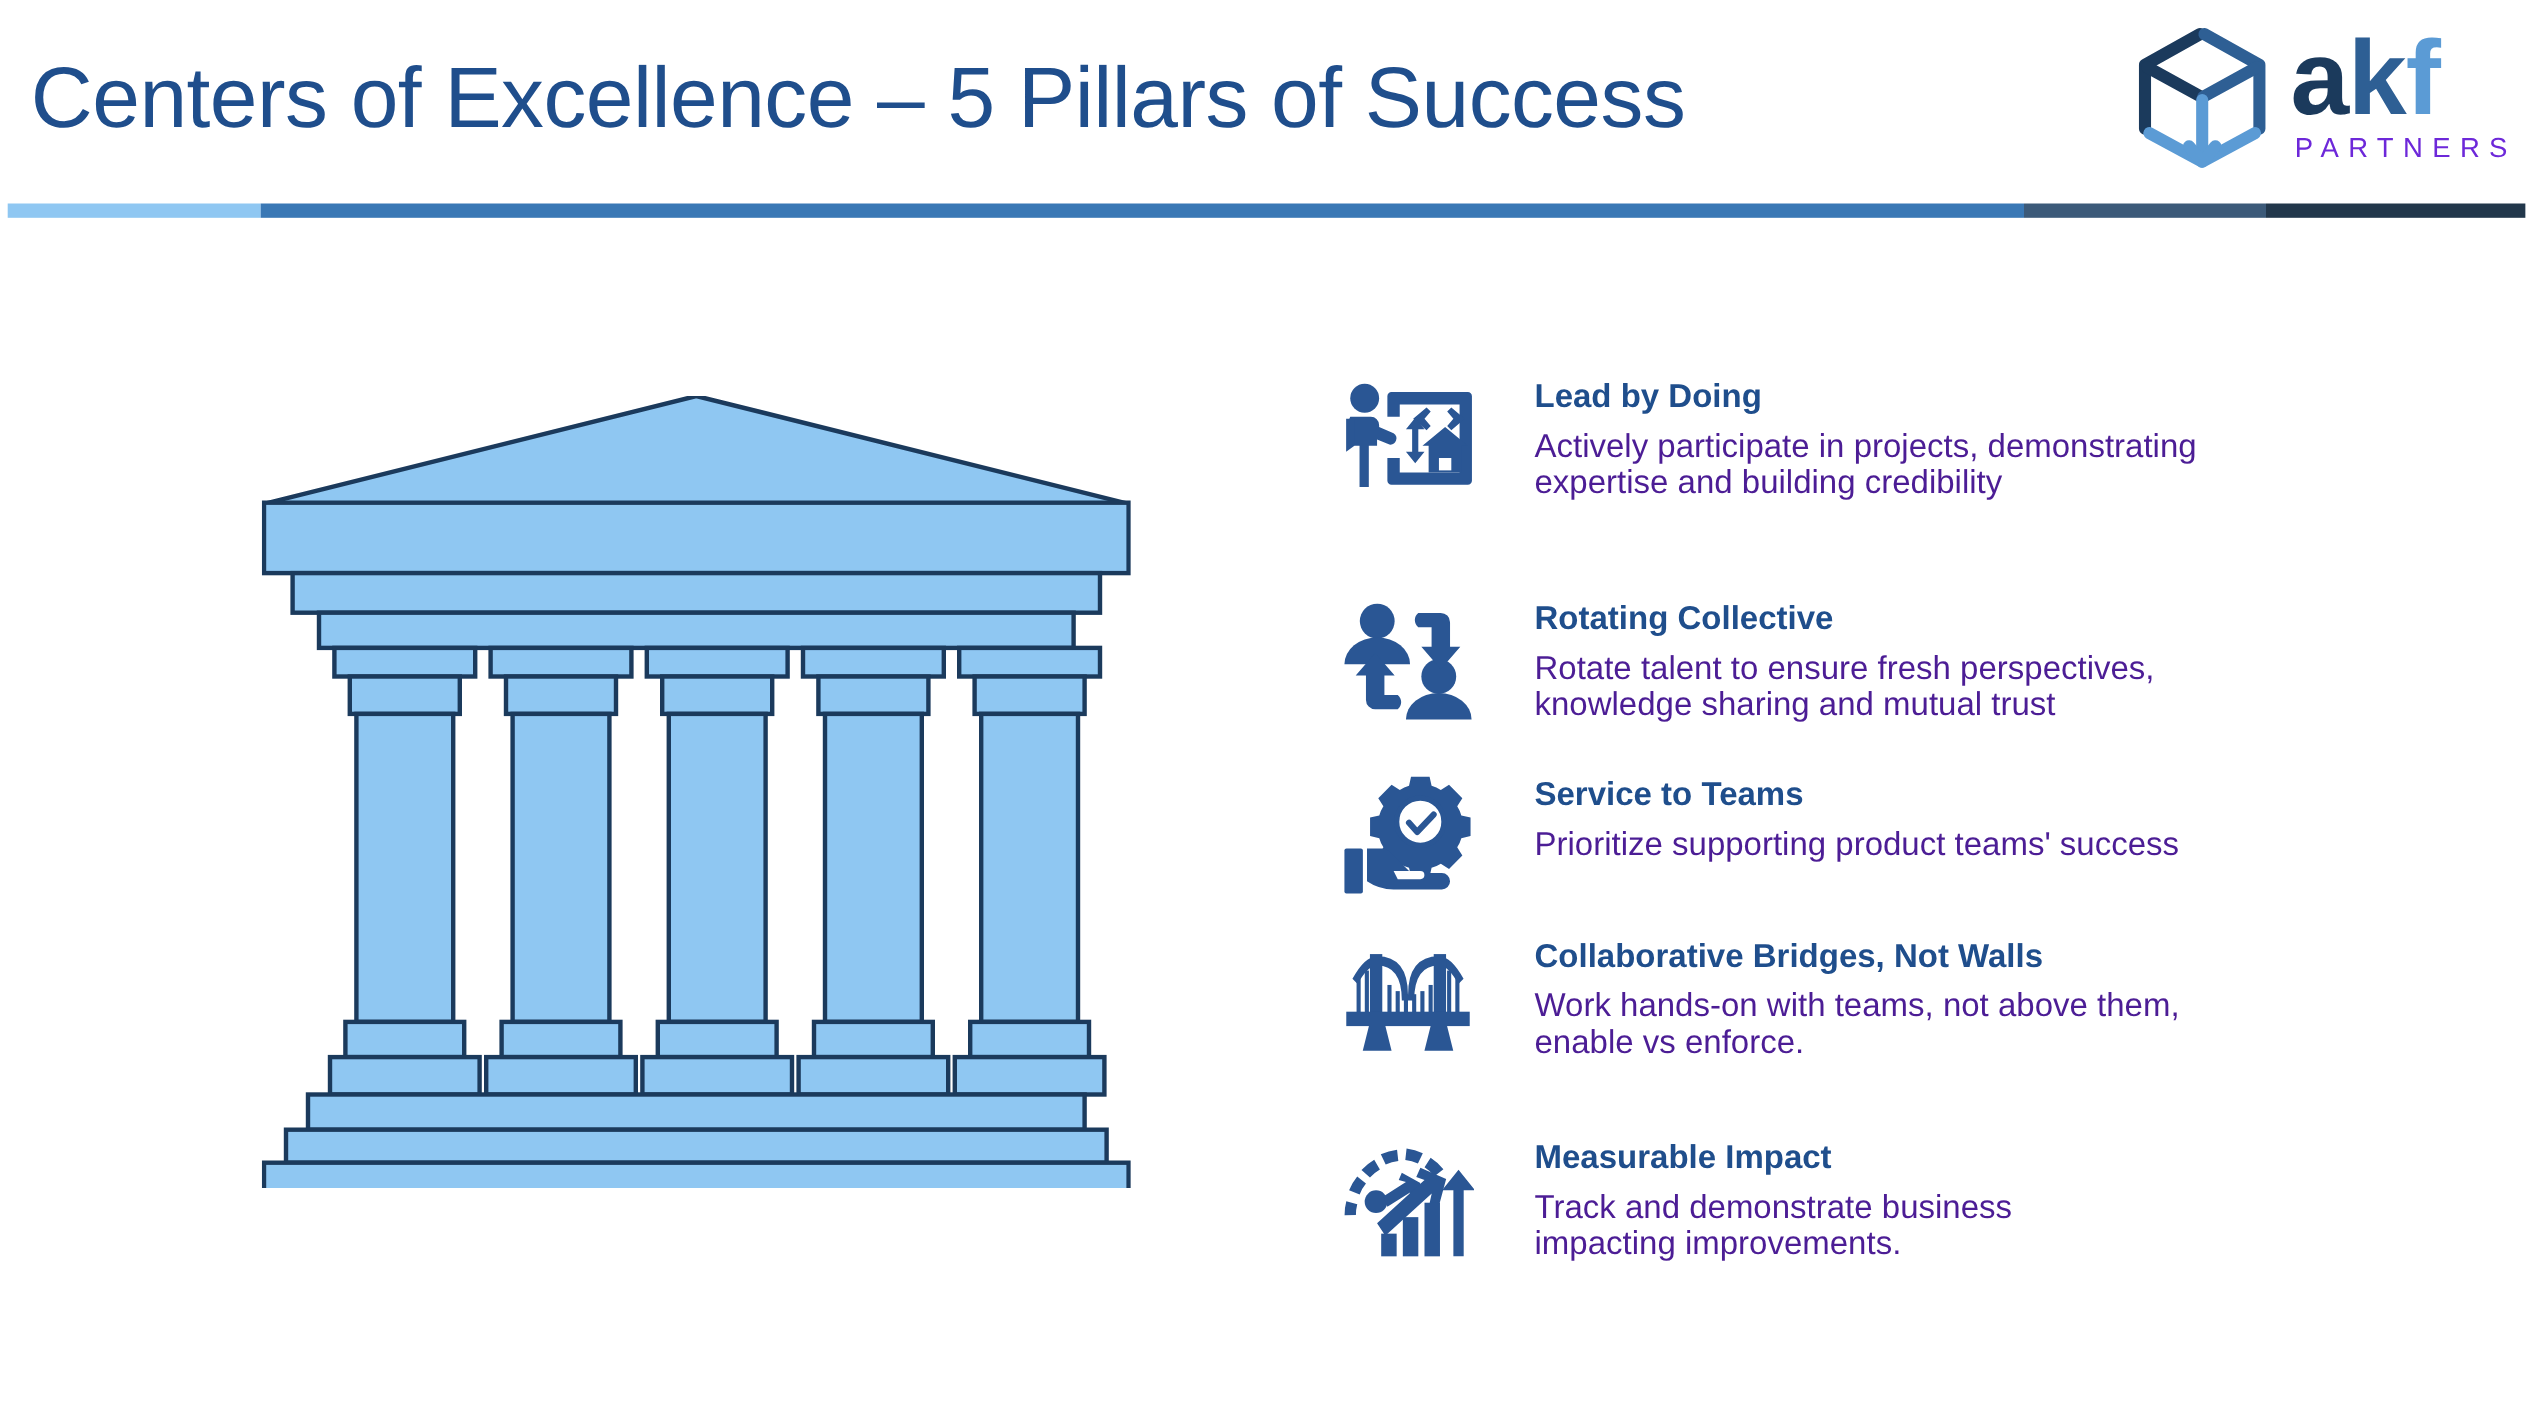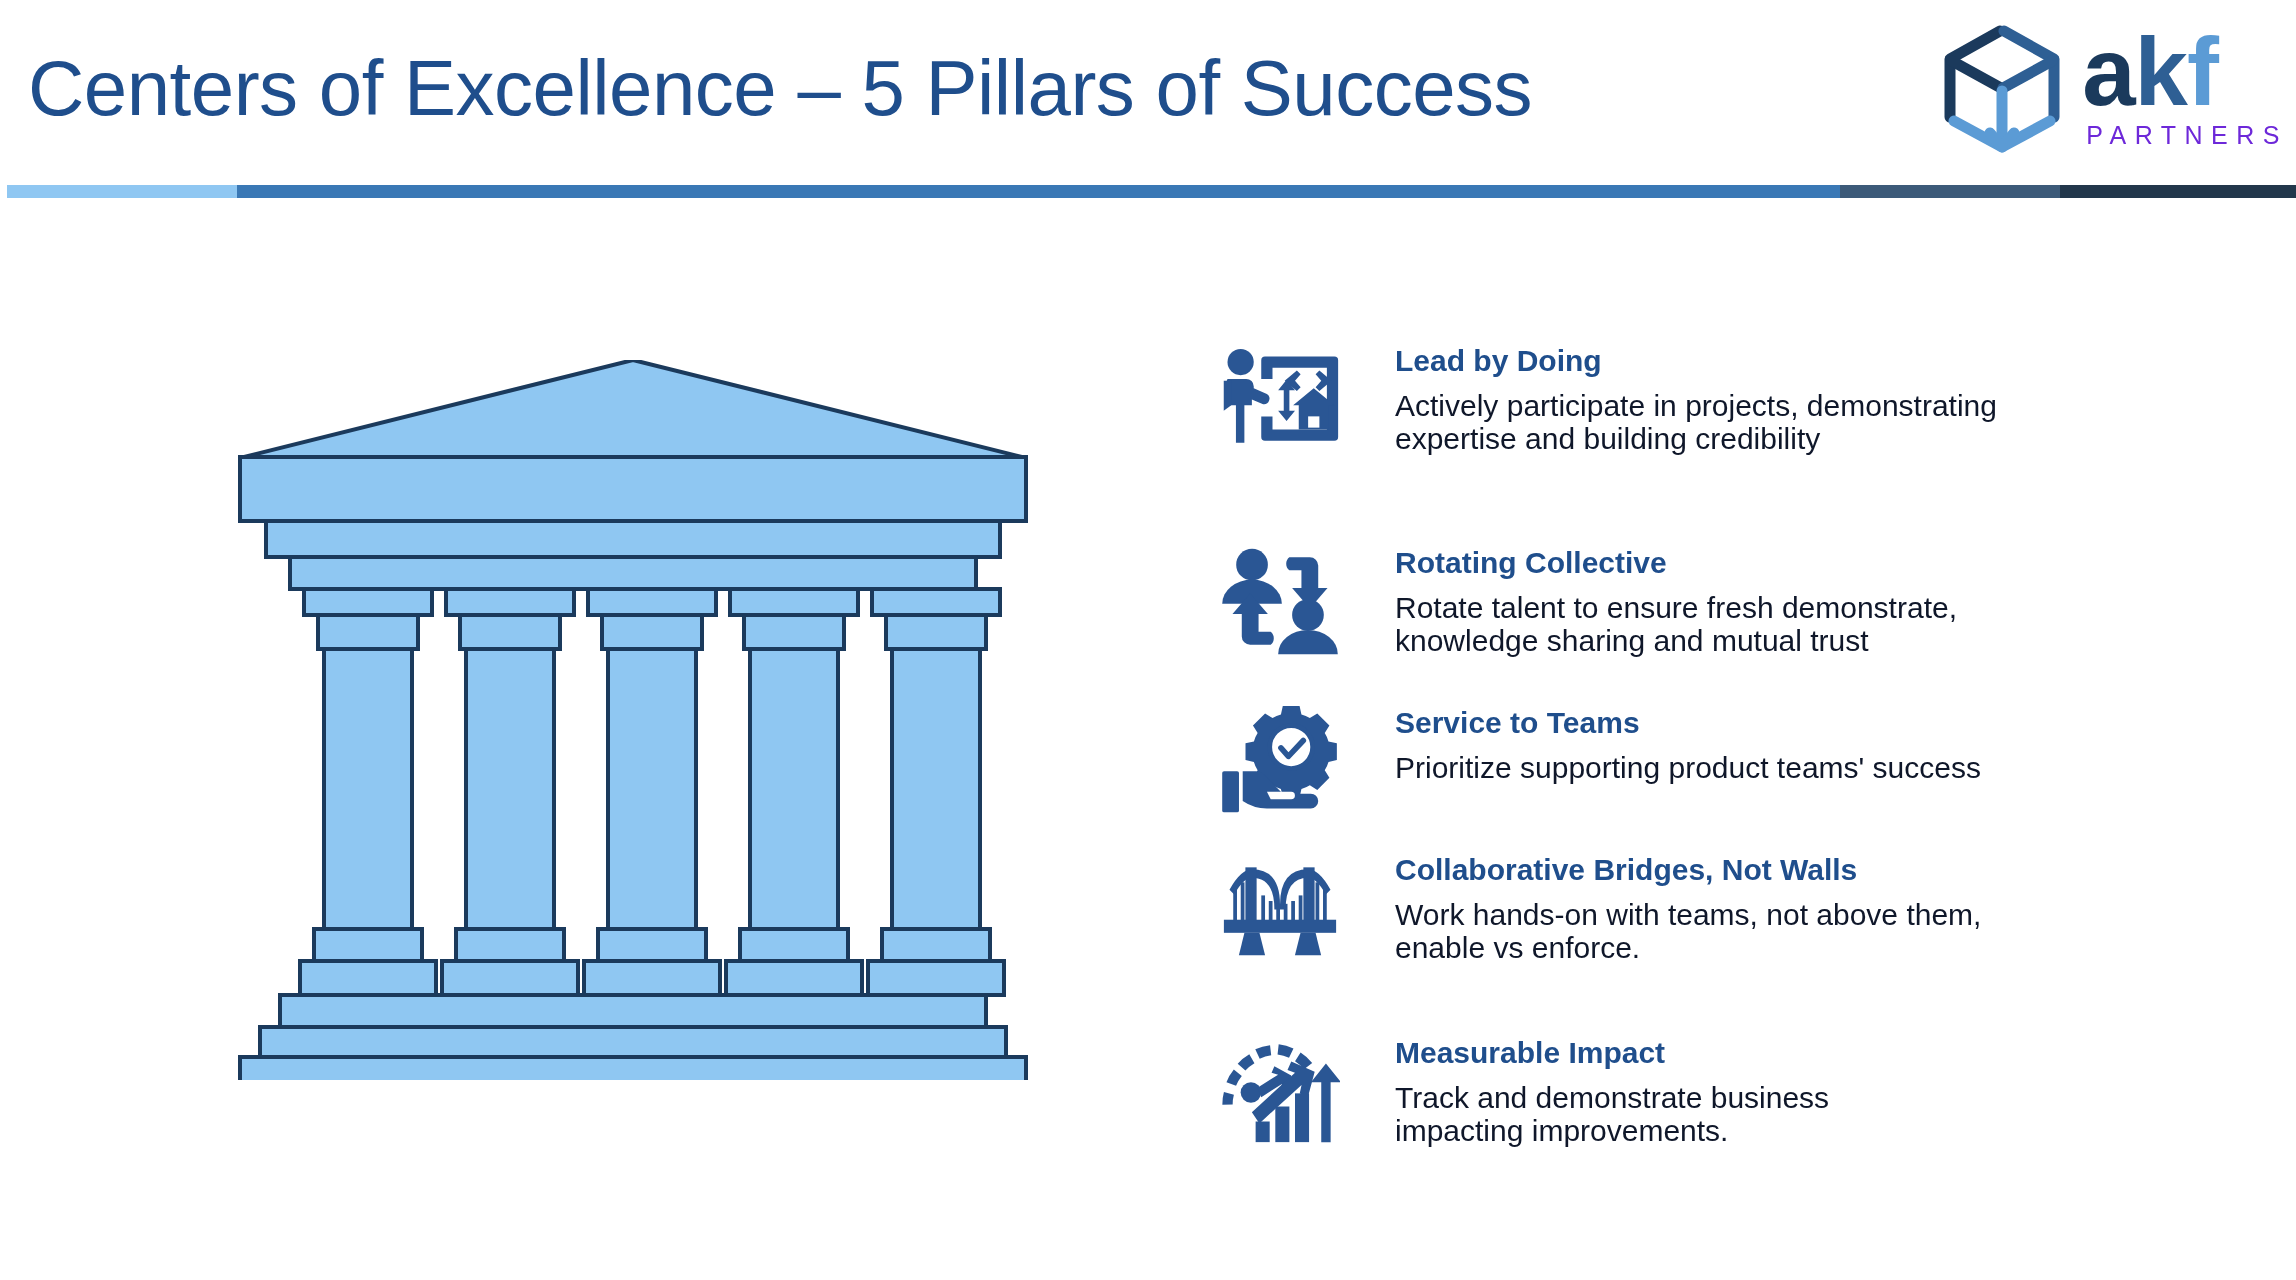--- a/index.html
+++ b/index.html
@@ -136,21 +136,21 @@
     line-height: 38px;
     font-weight: 700;
     color: #1F4E8C;
     white-space: nowrap;
   }
   .pillar-desc {
     margin-top: 9px;
     font-size: 30px;
     line-height: 33px;
     font-weight: 400;
-    color: #0f172a;
+    color: #4c1d95;
     max-width: 640px;
   }
   .pillar-desc .line { display: block; white-space: nowrap; }
 </style>
 </head>
 <body>
 
 <div class="slide">
 
   <div class="header">
@@ -290,21 +290,21 @@
           <path d="M62 116 a32 26 0 0 1 64 0 z"></path>
 
           <path d="M74 12 h22 a9 9 0 0 1 9 9 v24 h10 l-19 22 -19 -22 h10 V26 h-13 a9 9 0 0 1 0 -14 z"></path>
 
           <path d="M54 106 H32 a9 9 0 0 1 -9 -9 V73 H13 l19 -22 19 22 H41 v19 h13 a9 9 0 0 1 0 14 z"></path>
         </svg>
       </span>
       <div class="pillar-body">
         <div class="pillar-heading">Rotating Collective</div>
         <div class="pillar-desc">
-          <span class="line">Rotate talent to ensure fresh demonstrate,</span>
+          <span class="line">Rotate talent to ensure fresh perspectives,</span>
           <span class="line">knowledge sharing and mutual trust</span>
         </div>
       </div>
     </div>
 
     <div class="pillar-item" data-idx="2">
       <span class="pillar-icon">
         <svg viewBox="0 0 128 118" width="120" height="110" fill="#2A5694" aria-hidden="true">
 
           <g transform="translate(76,44)">

